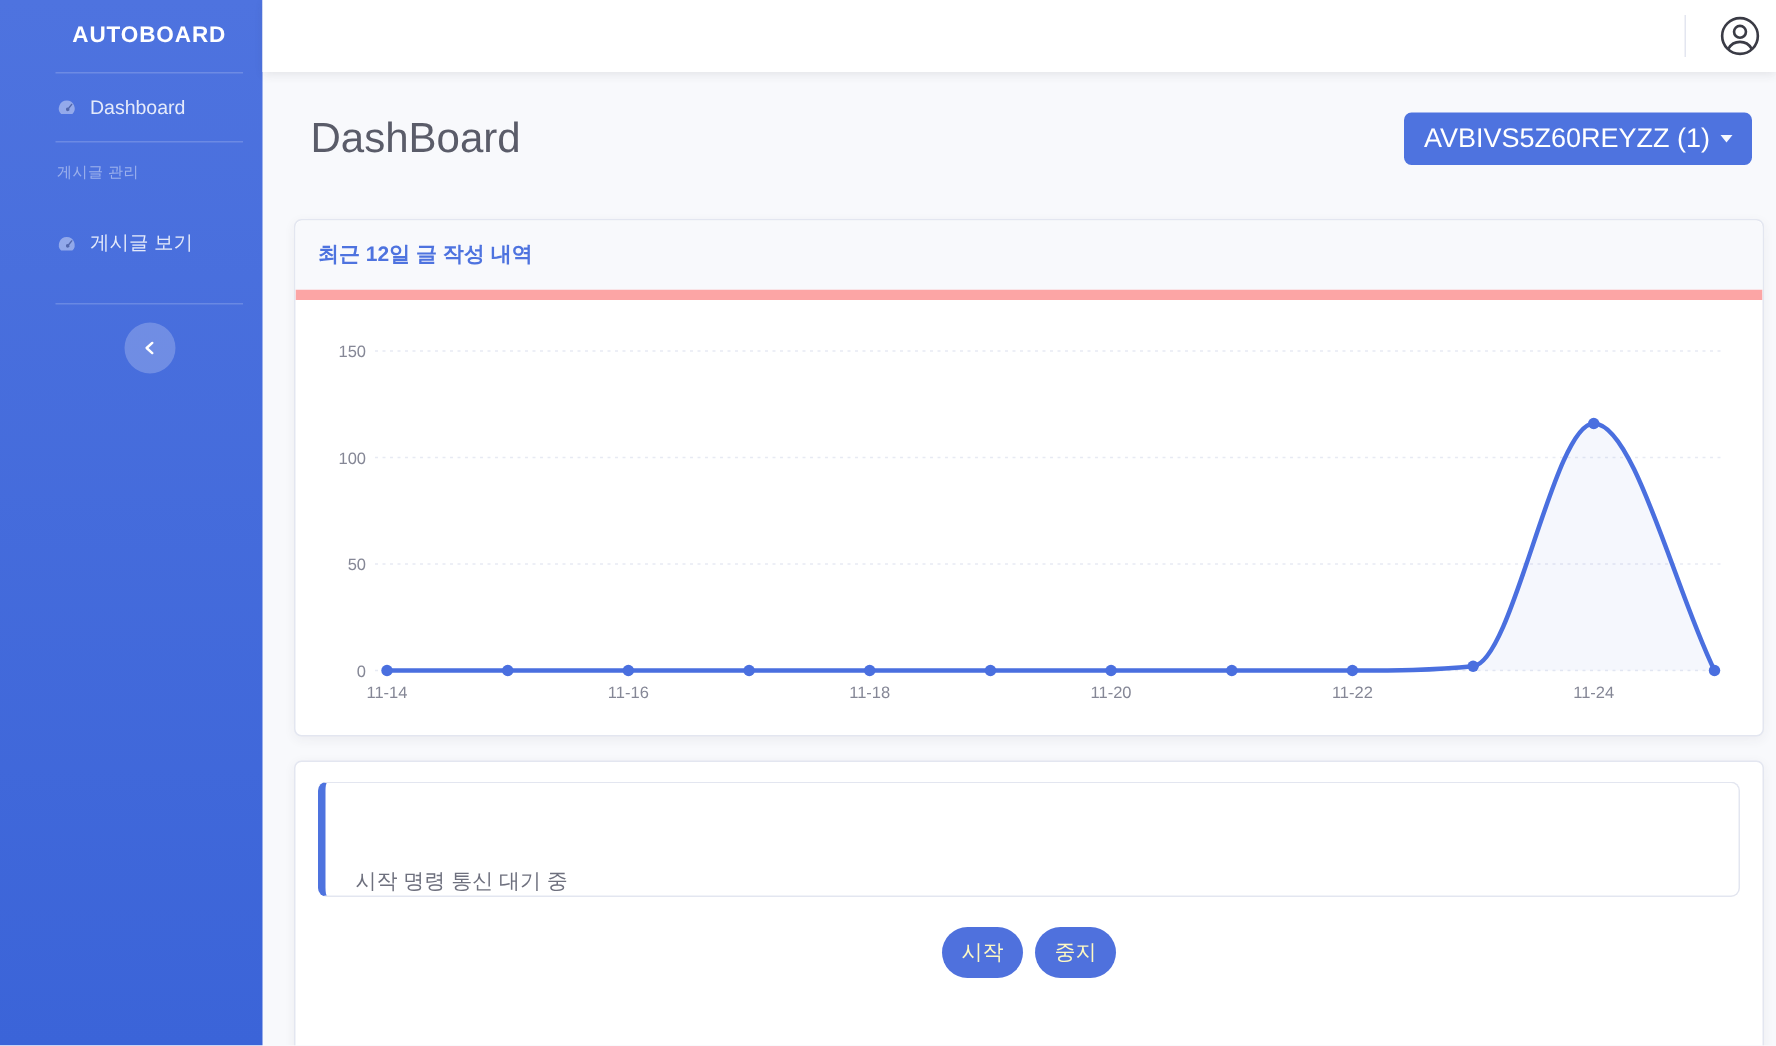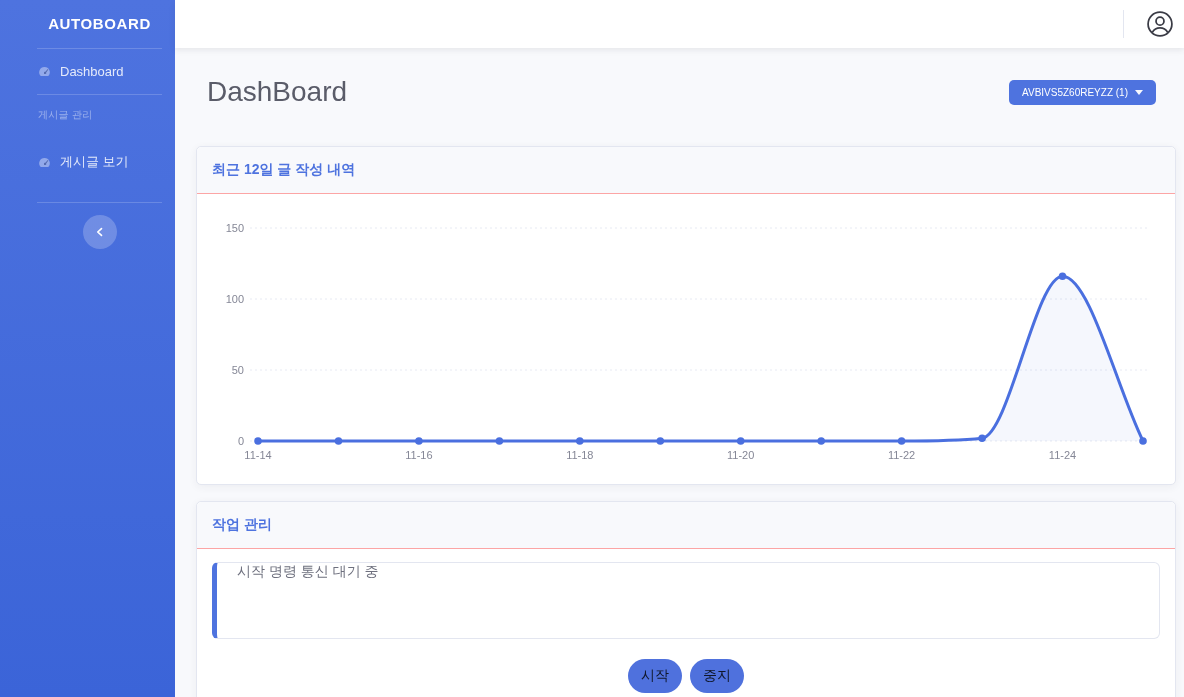--- a/index.html
+++ b/index.html
@@ -53,54 +53,54 @@
   .avatar-btn { background:none; border:none; cursor:pointer; display:flex; align-items:center; padding:2px; }
 
   .main { flex:1; overflow:hidden; padding:0 8px 0 21px; }
   .page-head {
     display:flex; justify-content:space-between; align-items:center;
     margin:27px 0 0 11px; height:34px;
   }
   .page-title { font-size:28px; font-weight:400; color:#5a5c69; }
   .account-btn {
     background:#4e73df; color:#fff; border:none; border-radius:5px;
-    padding:7px 13px; font-size:10px; cursor:pointer;
+    padding:7px 13px; font-size:18px; cursor:pointer;
     display:inline-flex; align-items:center; gap:7px;
-    margin-right:20px;
+    margin-right:8px;
   }
   .caret-down {
     width:0; height:0; display:inline-block;
     border-left:4px solid transparent; border-right:4px solid transparent;
     border-top:5px solid rgba(255,255,255,.95);
   }
 
   .card {
     background:#fff; border:1px solid #e3e6f0; border-radius:5px;
     box-shadow:0 2px 8px rgba(58,59,69,.06);
   }
   .card-chart { margin-top:37px; }
   .card-tasks { margin-top:16px; height:400px; }
   .card-header {
-    background:#f8f9fc; border-bottom:1px solid #fca5a5;
+    background:#f8f9fc; border-bottom:7px solid #fca5a5;
     padding:14px 15px; font-size:14px; font-weight:bold; color:#4e73df;
     border-radius:5px 5px 0 0;
   }
   .chart-body { height:290px; position:relative; }
   .chart-wrap, .chart-wrap svg { display:block; width:100%; height:290px; }
 
   .tasks-body { padding:13px 15px; }
   .status-box {
     border:1px solid #e3e6f0; border-left:5px solid #4e73df;
     border-radius:6px; background:#fff;
-    height:77px; display:flex; align-items:flex-start;
+    height:77px; display:flex; align-items:flex-end;
     padding-left:20px; font-size:14px; color:#6e707e;
   }
   .btn-row { display:flex; justify-content:center; gap:8px; margin-top:20px; }
   .pill-btn {
-    background:#4f71dd; color:#0f172a; border:none; border-radius:50px;
+    background:#4f71dd; color:#fef9c3; border:none; border-radius:50px;
     padding:8px 13px; font-size:14px; cursor:pointer; white-space:nowrap;
   }
 </style>
 </head>
 <body>
 
 <aside class="sidebar">
   <div class="brand">AUTOBOARD</div>
   <hr class="side-divider">
 
@@ -198,21 +198,20 @@
               <circle cx="704.6" cy="247.0" r="3.8" fill="#4a6fdf"></circle>
               <circle cx="785.1" cy="244.2" r="3.8" fill="#4a6fdf"></circle>
               <circle cx="865.5" cy="82.3" r="3.8" fill="#4a6fdf"></circle>
               <circle cx="946.0" cy="247.0" r="3.8" fill="#4a6fdf"></circle>
             </svg>
           </div>
       </div>
     </section>
 
     <section class="card card-tasks">
-      <div class="card-header">작업 관리</div>
       <div class="tasks-body">
         <div class="status-box">
           <span>시작 명령 통신 대기 중</span>
         </div>
         <div class="btn-row">
           <button class="pill-btn">시작</button>
           <button class="pill-btn">중지</button>
         </div>
       </div>
     </section>

